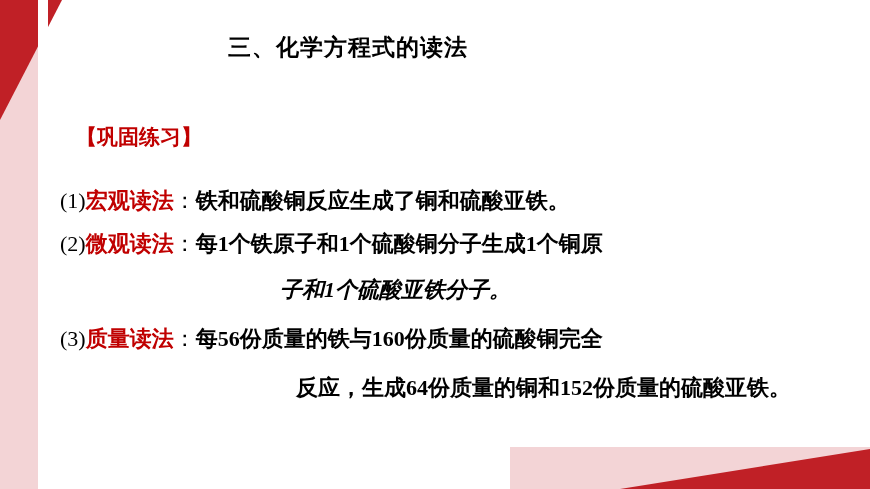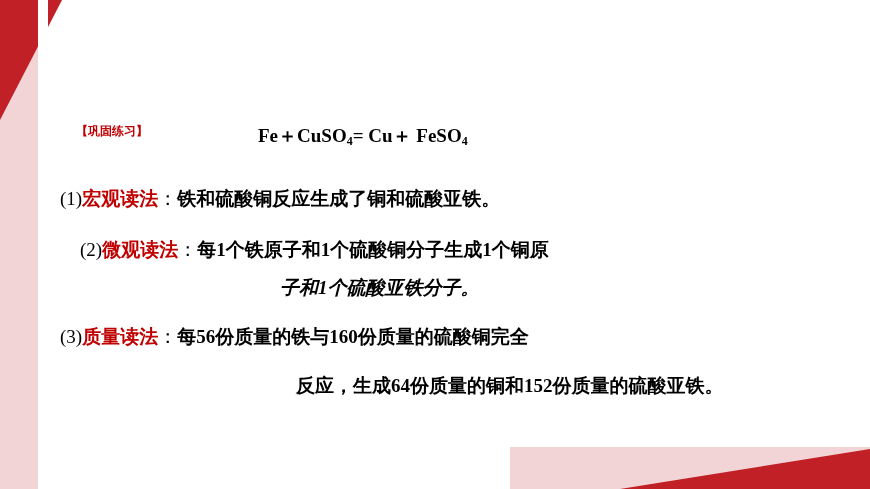--- a/index.html
+++ b/index.html
@@ -92,21 +92,21 @@
     font-family: "Liberation Serif", serif;
     font-weight: bold;
     letter-spacing: 1px;
     white-space: nowrap;
   }
 
   .practice-label {
     position: absolute;
     left: 28px;
     top: 123px;
-    font-size: 12px;
+    font-size: 21px;
     color: #c00000;
     font-weight: bold;
     white-space: nowrap;
   }
 
   .equation {
     position: absolute;
     left: 210px;
     top: 122px;
     width: 250px;
@@ -116,67 +116,64 @@
     line-height: 27px;
     font-family: "Liberation Serif", serif;
   }
   .equation sub {
     font-size: 12px;
     vertical-align: -3px;
   }
 
   .line {
     position: absolute;
-    font-size: 19px;
+    font-size: 22px;
     color: #000000;
     white-space: nowrap;
     font-family: "Liberation Serif", serif;
   }
   .num {
     color: #000000;
   }
   .red-label {
     color: #c00000;
     font-weight: bold;
   }
   .colon {
     color: #000000;
   }
   .body-text {
     color: #000000;
     font-weight: bold;
   }
 
   .l1 { left: 12px; top: 186px; }
-  .l2 { left: 12px; top: 237px; margin-left: 20px; }
+  .l2 { left: 12px; top: 229px; }
   .l2b { left: 232px; top: 275px; font-style: italic; }
   .l3 { left: 12px; top: 324px; text-align: right; }
   .l3b { left: 248px; top: 373px; }
 </style>
 </head>
 <body>
 
 <div class="slide">
 
   <div class="deco-tl-pink"></div>
   <div class="deco-tl-red"></div>
   <div class="deco-left-white"></div>
   <div class="deco-br-pink"></div>
   <div class="deco-br-white"></div>
   <div class="deco-br-red"></div>
 
   <div class="content">
 
+    <div class="title">三、化学方程式的读法</div>
 
     <div class="practice-label">【巩固练习】</div>
 
-    <div class="equation">
-      <span>Fe＋CuSO</span><sub>4</sub><span>=  Cu＋</span>
-      <span>FeSO</span><sub>4</sub>
-    </div>
 
     <div class="line l1">
       <span class="num">(1)</span><span class="red-label">宏观读法</span><span class="colon">：</span><span class="body-text">铁和硫酸铜反应生成了铜和硫酸亚铁。</span>
     </div>
 
     <div class="line l2">
       <span class="num">(2)</span><span class="red-label">微观读法</span><span class="colon">：</span><span class="body-text">每1个铁原子和1个硫酸铜分子生成1个铜原</span>
     </div>
     <div class="line l2b body-text">子和1个硫酸亚铁分子。</div>
 

